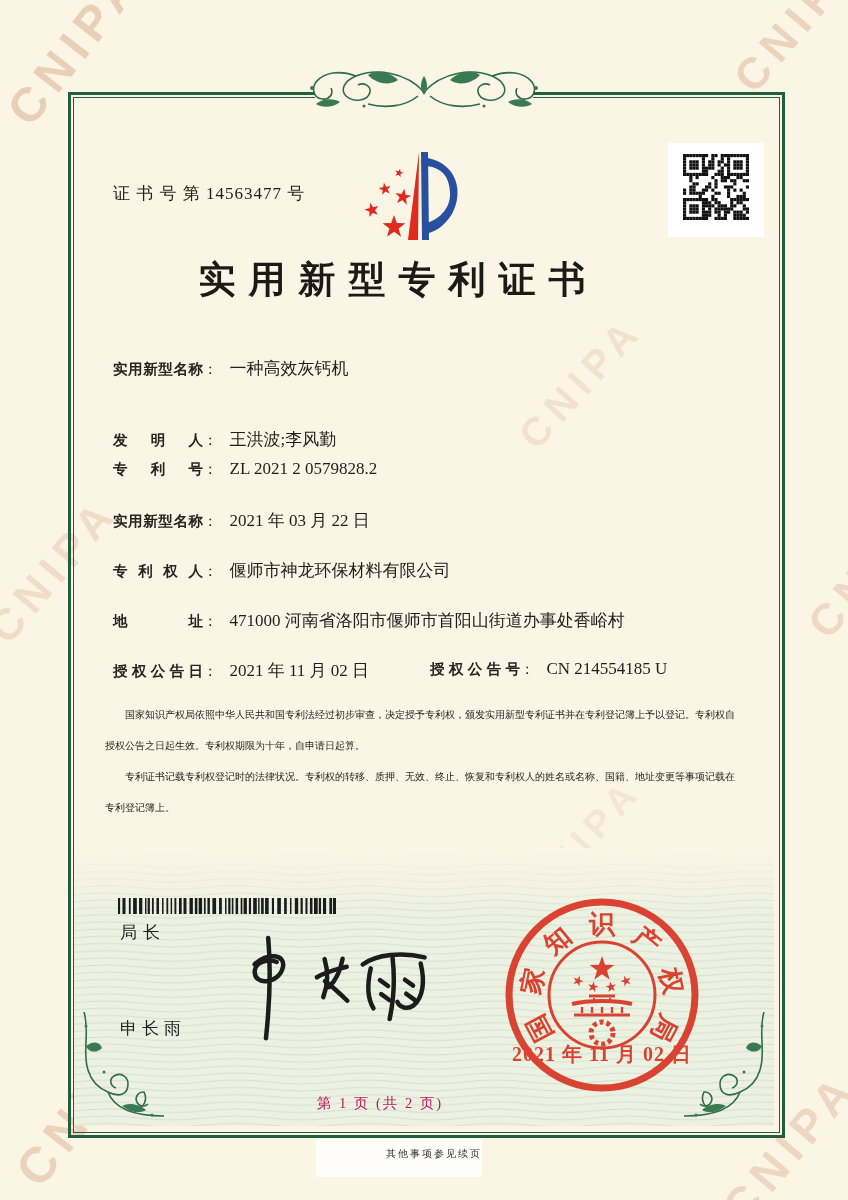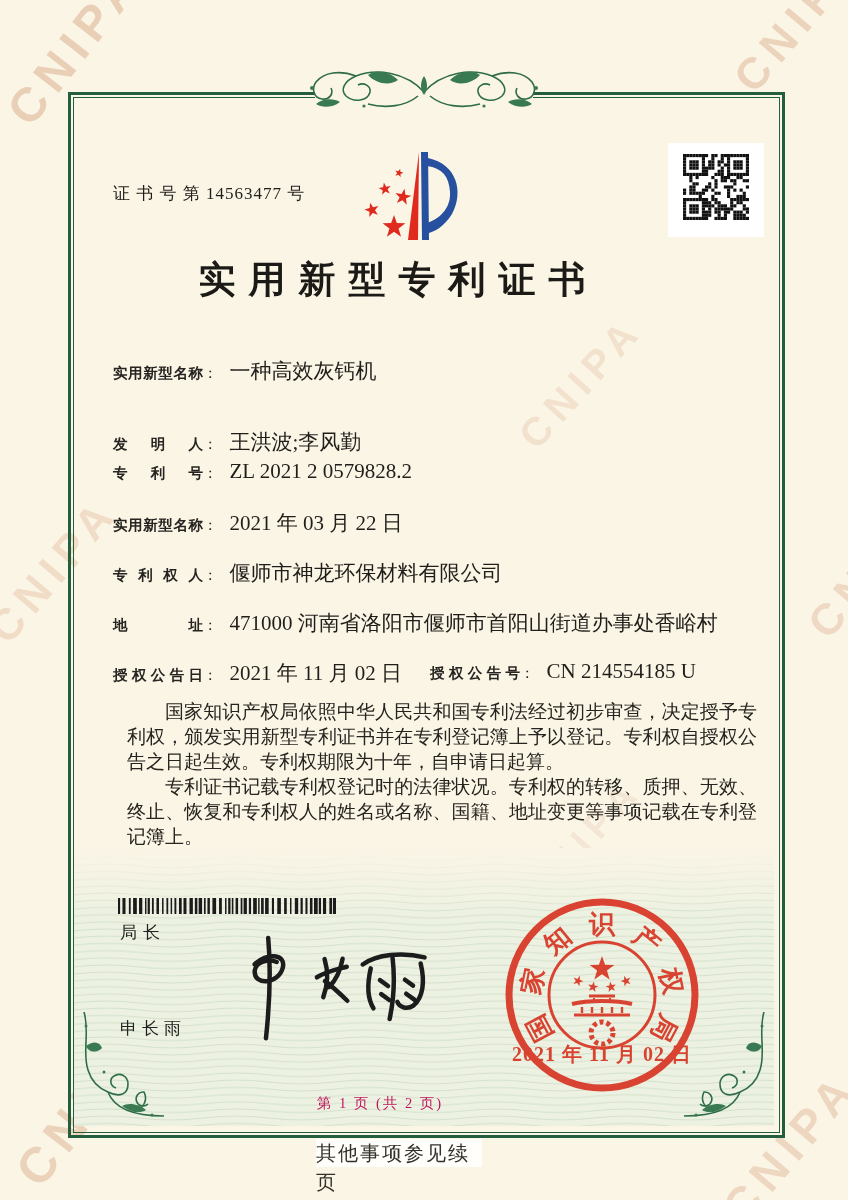--- a/index.html
+++ b/index.html
@@ -30,38 +30,38 @@
   .logo{position:absolute;left:354px;top:140px;z-index:5;}
   .qr-box{position:absolute;left:668px;top:143px;width:96px;height:94px;background:#ffffff;z-index:5;}
   .qr-box svg{position:absolute;left:15px;top:11px;}
   .title{position:absolute;left:0;top:255px;width:784px;z-index:5;text-align:center;
          font-size:37px;font-weight:bold;letter-spacing:13px;text-indent:13px;color:#1b1a17;}
   .row{position:absolute;left:113px;width:640px;z-index:5;white-space:nowrap;}
   .r1{top:357px}.r2{top:428px}.r3{top:459px}.r4{top:509px}.r5{top:559px}.r6{top:609px}.r7{top:659px}
   .flabel{display:inline-block;width:90px;font-size:14.5px;color:#262420;
           text-align:justify;text-align-last:justify;vertical-align:baseline;font-weight:bold;}
   .fcolon{font-size:14.5px;color:#262420;margin-right:12px;}
-  .fvalue{font-size:21px;color:#201e1a;margin-top:44px;}
+  .fvalue{font-size:17px;color:#201e1a;margin-top:44px;}
   .pair2{position:absolute;left:317px;top:0;}
-  .paras{position:absolute;left:127px;top:699px;width:630px;z-index:5;font-size:19px;
-         line-height:25px;color:#26241f;text-align:justify;}
+  .paras{position:absolute;left:105px;top:699px;width:630px;z-index:5;font-size:10px;
+         line-height:31px;color:#26241f;text-align:justify;}
   .paras p{margin:0;text-indent:2em;}
   .barcode{position:absolute;left:118px;top:898px;z-index:5;}
   .signer-title{position:absolute;left:120px;top:921px;z-index:5;font-size:17px;letter-spacing:6px;color:#222;}
   .signer-name{position:absolute;left:120px;top:1005px;z-index:5;font-size:17px;letter-spacing:5px;color:#222;margin-top:12px;}
   .signature{position:absolute;left:225px;top:925px;z-index:5;transform:rotate(-1deg);}
   .seal{position:absolute;left:487px;top:880px;z-index:6;opacity:.95;}
   #seal-arc text{font-size:26px;font-weight:bold;fill:#d93a28;
                  font-family:"Liberation Serif","DejaVu Serif",serif;}
   .seal-date{font-size:20px;font-weight:bold;fill:#d93a28;letter-spacing:1px;
              font-family:"Liberation Serif","DejaVu Serif",serif;}
   .page-num{position:absolute;left:20px;top:1094px;width:720px;z-index:5;text-align:center;
             font-size:14.5px;color:#be185d;letter-spacing:2px;}
-  .note-box{position:absolute;left:316px;top:1139px;width:166px;height:28px;line-height:29px;
-            background:#fffefa;z-index:5;text-align:left;font-size:20px;color:#33302a;letter-spacing:2px;}
+  .note-box{position:absolute;left:316px;top:1139px;width:166px;height:38px;line-height:29px;
+            background:#fffefa;z-index:5;text-align:right;font-size:10px;color:#33302a;letter-spacing:2px;}
 </style>
 </head>
 <body>
 
 <div class="page">
 
   <span class="wm w1">CNIPA</span>
   <span class="wm w2">CNIPA</span>
   <span class="wm w3">CNIPA</span>
   <span class="wm w4">CNIPA</span>

